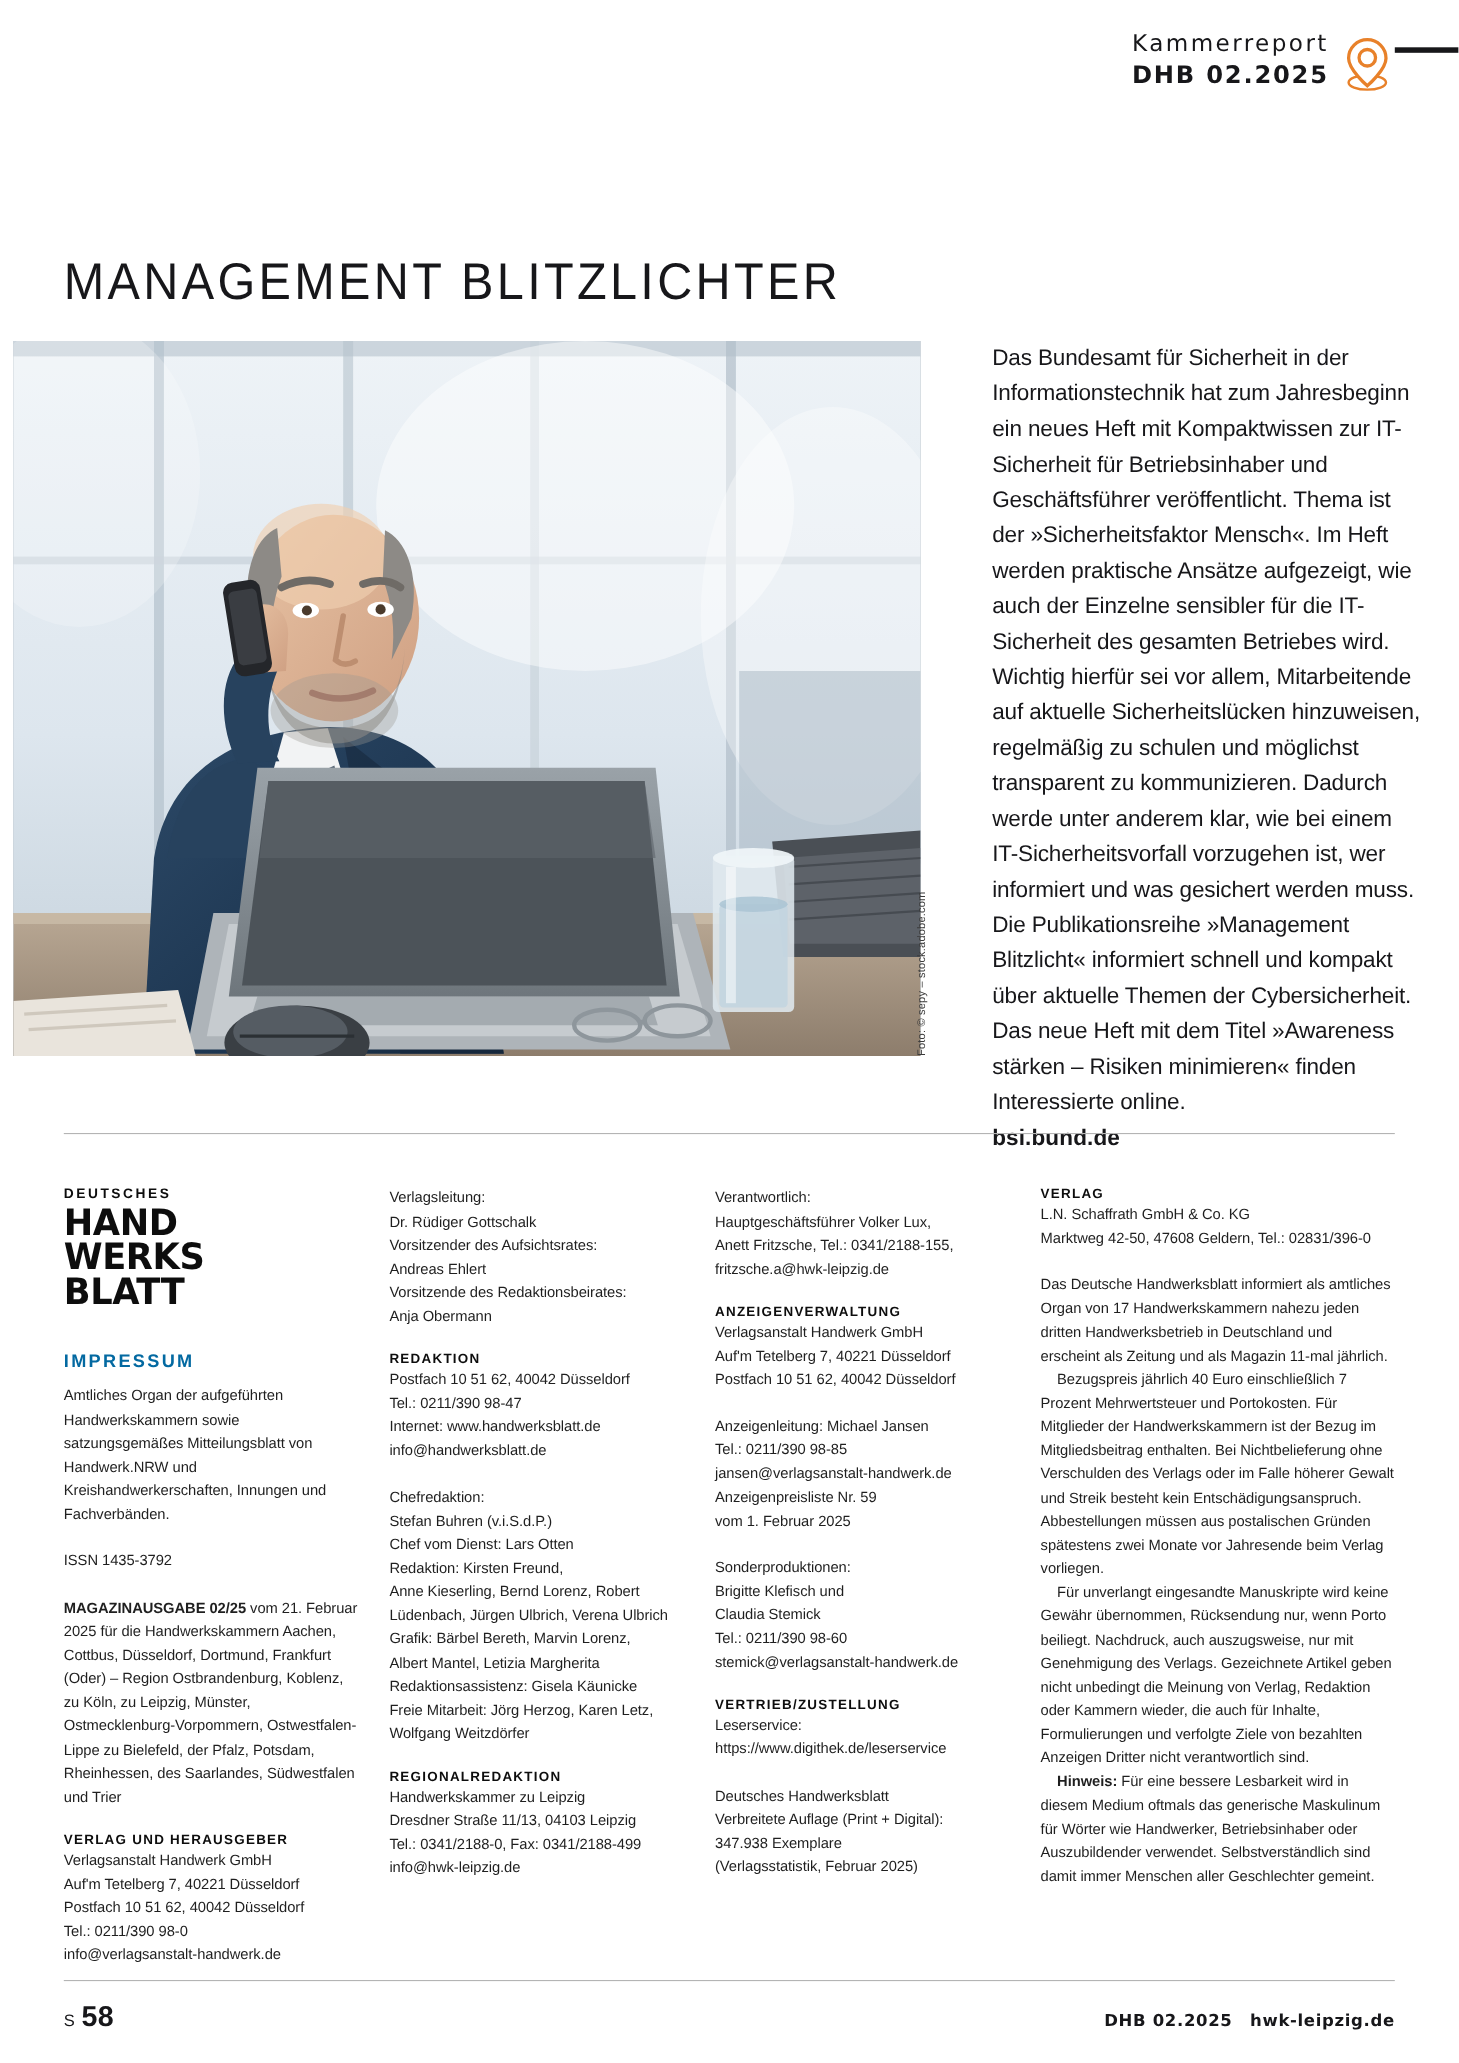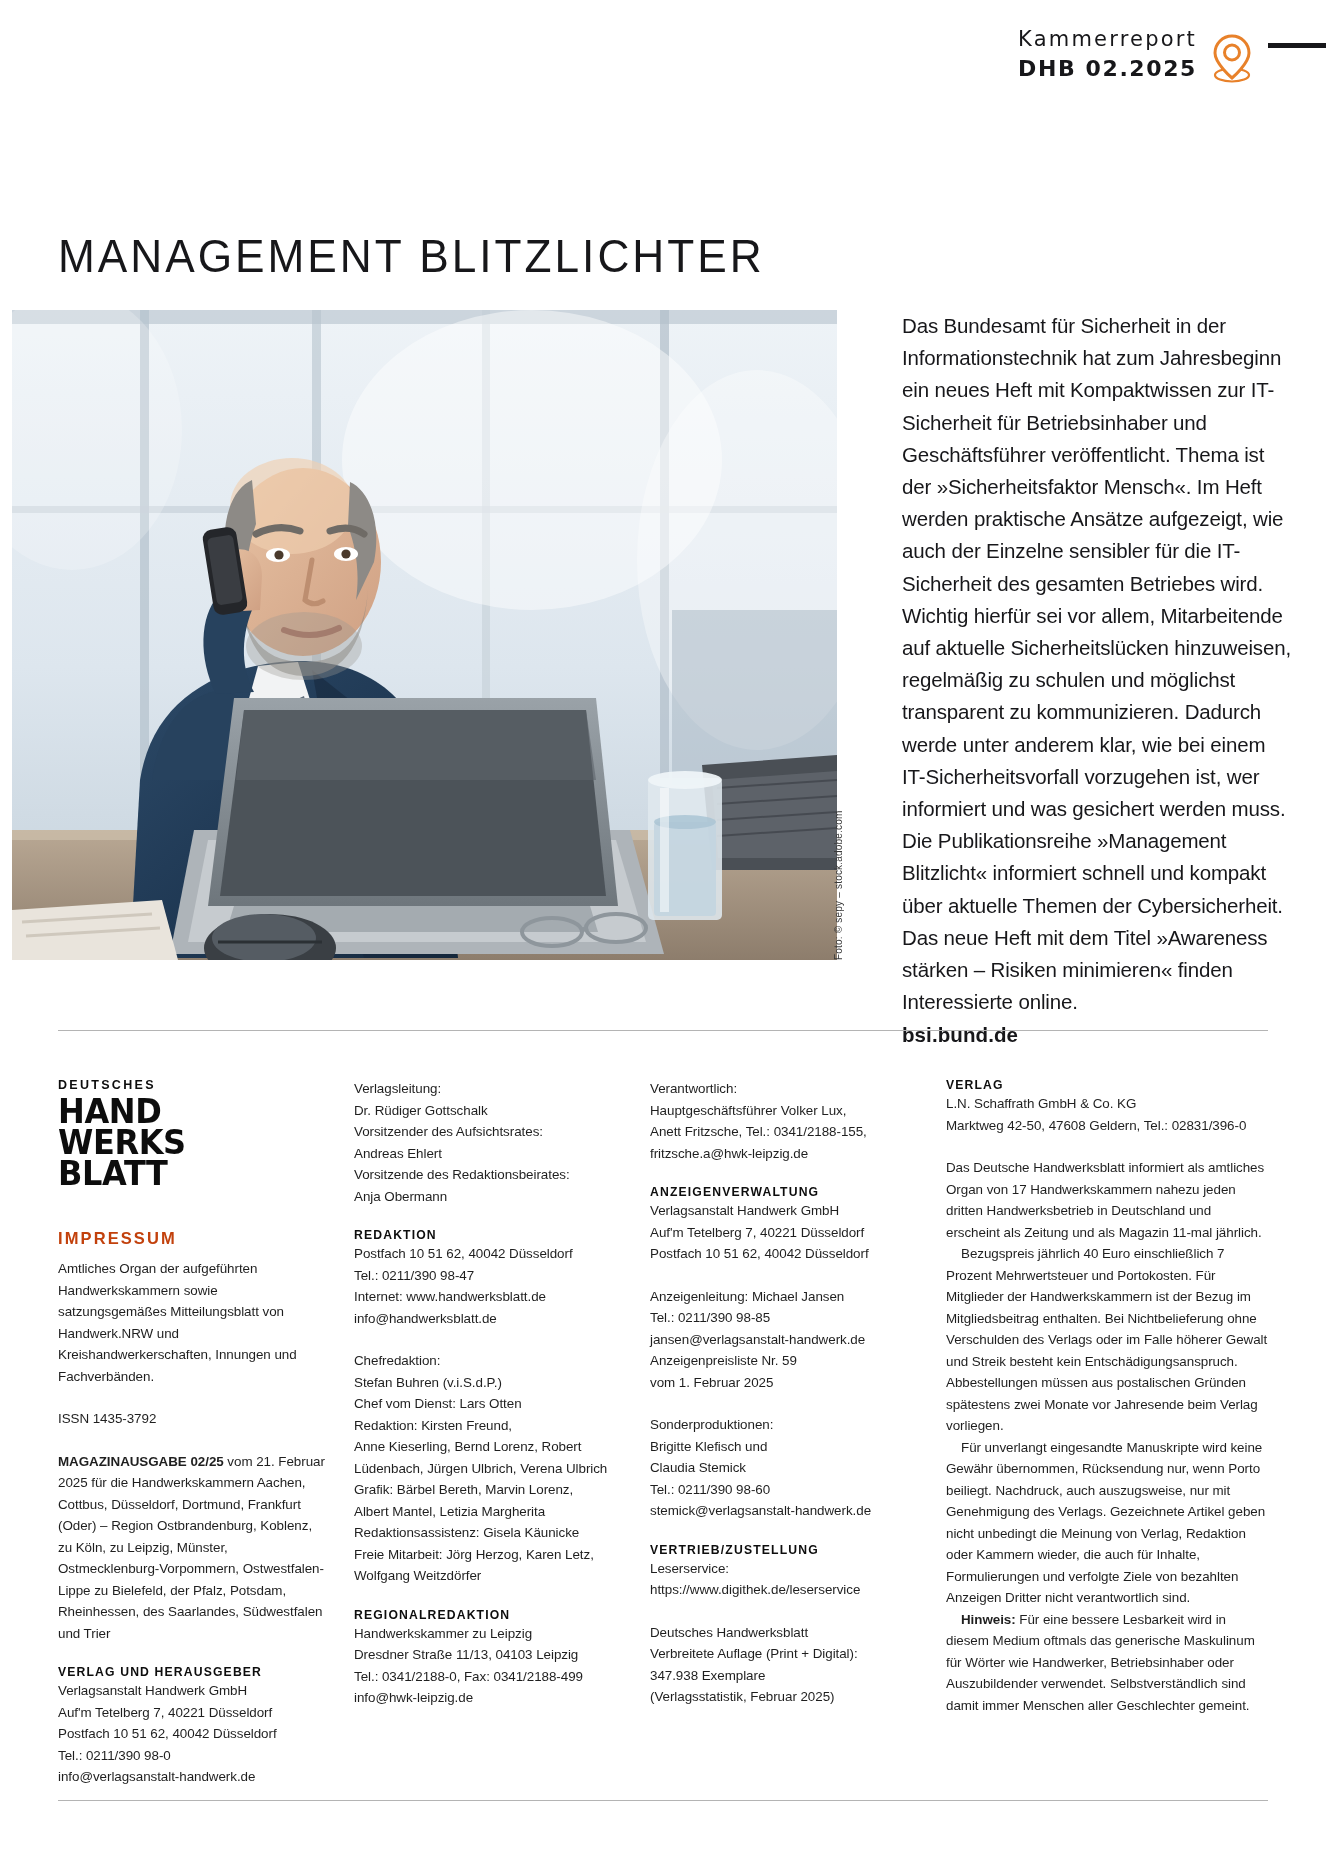--- a/index.html
+++ b/index.html
@@ -22,21 +22,21 @@
     position: absolute;
     inset: 0;
     width: 1326px;
     height: 1875px;
   }
 
   
   .masthead {
     position: absolute;
     top: 26px;
-    right: 71px;
+    right: 60px;
     display: flex;
     align-items: flex-start;
     gap: 0;
   }
   .masthead-text {
     text-align: right;
     line-height: 1.12;
     padding-top: 2px;
   }
   .masthead-kammerreport {
@@ -182,21 +182,21 @@
     color: #0d0d0d;
     font-family: "DejaVu Sans", sans-serif;
     transform: scaleX(0.97);
     transform-origin: left center;
   }
 
   .imp-head {
     font-size: 16.5px;
     font-weight: 700;
     letter-spacing: 2.1px;
-    color: #c2410c;
+    color: #0369a1;
     margin-top: 40px;
     margin-bottom: 10px;
     font-family: "Liberation Sans Narrow", "Liberation Sans", sans-serif;
   }
   .sec-head {
     font-size: 12.2px;
     font-weight: 700;
     letter-spacing: 1.15px;
     color: #0d0d0d;
     margin-top: 6px;
@@ -480,14 +480,22 @@
       <div class="col4-body">
         <p>Das Deutsche Handwerksblatt informiert als amtliches Organ von 17 Handwerkskammern nahezu jeden dritten Handwerksbetrieb in Deutschland und erscheint als Zeitung und als Magazin 11-mal jährlich.</p>
         <p>Bezugspreis jährlich 40 Euro einschließlich 7 Prozent Mehrwertsteuer und Portokosten. Für Mitglieder der Handwerkskammern ist der Bezug im Mitgliedsbeitrag enthalten. Bei Nichtbelieferung ohne Verschulden des Verlags oder im Falle höherer Gewalt und Streik besteht kein Entschädigungsanspruch. Abbestellungen müssen aus postalischen Gründen spätestens zwei Monate vor Jahresende beim Verlag vorliegen.</p>
         <p>Für unverlangt eingesandte Manuskripte wird keine Gewähr übernommen, Rücksendung nur, wenn Porto beiliegt. Nachdruck, auch auszugsweise, nur mit Genehmigung des Verlags. Gezeichnete Artikel geben nicht unbedingt die Meinung von Verlag, Redaktion oder Kammern wieder, die auch für Inhalte, Formulierungen und verfolgte Ziele von bezahlten Anzeigen Dritter nicht verantwortlich sind.</p>
         <p><b>Hinweis:</b><span> Für eine bessere Lesbarkeit wird in diesem Medium oftmals das generische Maskulinum für Wörter wie Handwerker, Betriebsinhaber oder Auszubildender verwendet. Selbstverständlich sind damit immer Menschen aller Geschlechter gemeint.</span></p>
       </div>
     </div>
   </div>
 
   <div class="footer-rule"></div>
+  <div class="footer">
+    <div class="footer-left">
+      <span class="footer-s">S</span><span class="footer-num">58</span>
+    </div>
+    <div class="footer-right">
+      <span class="footer-issue">DHB 02.2025</span><span class="footer-site">hwk-leipzig.de</span>
+    </div>
+  </div>
 
 </div>
 
 </body></html>

